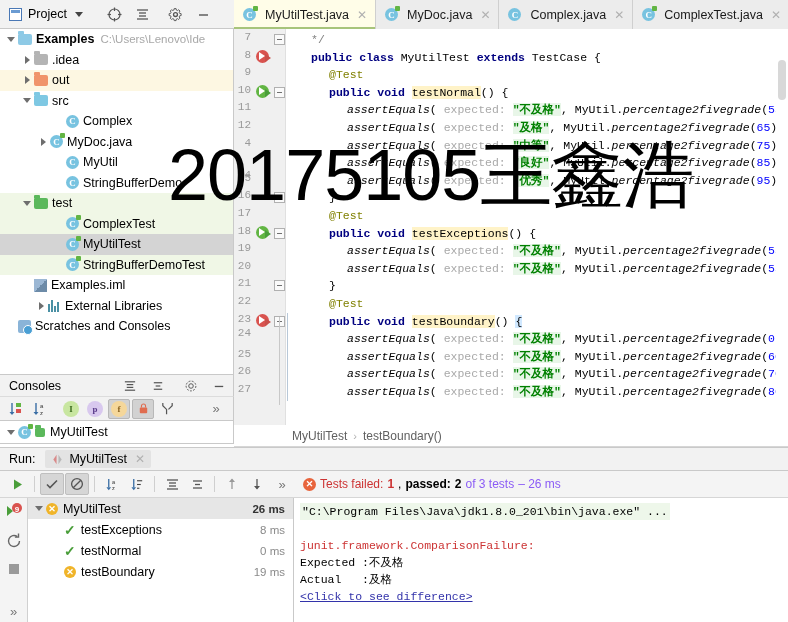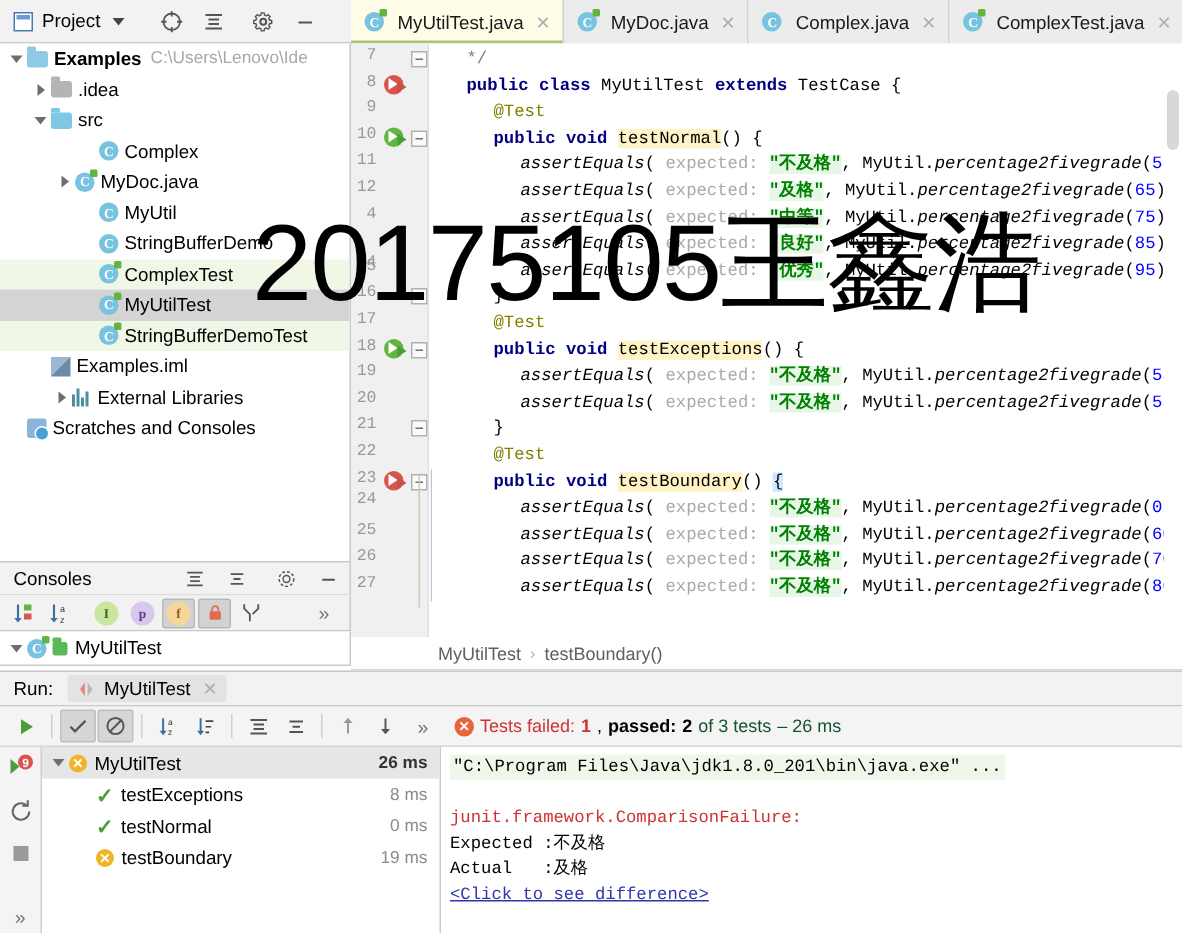--- a/index.html
+++ b/index.html
@@ -230,21 +230,21 @@
   .rt-btn { width: 24px; height: 22px; display: flex; align-items: center; justify-content: center; }
   .rt-btn.on { background: #d6d6d6; border: 1px solid #bfbfbf; border-radius: 2px; }
   .rt-sep { width: 1px; height: 16px; background: #cfcfcf; margin: 0 4px; }
   .status-line { display: flex; align-items: center; gap: 4px; margin-left: 8px; font-size: 12px; }
   .err-x {
     width: 13px; height: 13px; border-radius: 50%; background: #e8643c;
     display: flex; align-items: center; justify-content: center;
     color: #fff; font-size: 9px; font-weight: bold; line-height: 1;
   }
   .red-t { color: #cc3333; }
-  .dim-t { color: #14532d; }
+  .dim-t { color: #8b5cf6; }
   .strong { font-weight: bold; }
 
   .left-rail {
     position: absolute; left: 0; top: 498px; width: 28px; height: 124px;
     background: #f4f4f4; border-right: 1px solid #d0d0d0;
     display: flex; flex-direction: column; align-items: center; padding-top: 4px; gap: 8px;
   }
   .rail-btn { width: 22px; height: 22px; display: flex; align-items: center; justify-content: center; }
   .test-tree {
     position: absolute; left: 28px; top: 498px; width: 266px; height: 124px;
@@ -367,20 +367,27 @@
         <span class="bold">Examples</span>
         <span class="path-dim">C:\Users\Lenovo\Ide</span>
       </div>
       <div class="tree-row" style="padding-left: 20px;">
         <span class="tw">
           <span class="arrow-r"></span>
         </span>
         <span class="folder gray"></span>
         <span>.idea</span>
       </div>
+      <div class="tree-row hl-yellow" style="padding-left: 20px;">
+        <span class="tw">
+          <span class="arrow-r"></span>
+        </span>
+        <span class="folder orange"></span>
+        <span>out</span>
+      </div>
       <div class="tree-row" style="padding-left: 20px;">
         <span class="tw">
           <span class="arrow-d"></span>
         </span>
         <span class="folder "></span>
         <span>src</span>
       </div>
       <div class="tree-row" style="padding-left: 52px;">
         <span class="tw"></span>
         <span class="mini-cls">C</span>
@@ -395,20 +402,27 @@
       </div>
       <div class="tree-row" style="padding-left: 52px;">
         <span class="tw"></span>
         <span class="mini-cls">C</span>
         <span>MyUtil</span>
       </div>
       <div class="tree-row" style="padding-left: 52px;">
         <span class="tw"></span>
         <span class="mini-cls">C</span>
         <span>StringBufferDemo</span>
+      </div>
+      <div class="tree-row hl-green" style="padding-left: 20px;">
+        <span class="tw">
+          <span class="arrow-d"></span>
+        </span>
+        <span class="folder green"></span>
+        <span>test</span>
       </div>
       <div class="tree-row hl-green" style="padding-left: 52px;">
         <span class="tw"></span>
         <span class="mini-cls test">C</span>
         <span>ComplexTest</span>
       </div>
       <div class="tree-row sel-row" style="padding-left: 52px;">
         <span class="tw"></span>
         <span class="mini-cls test">C</span>
         <span>MyUtilTest</span>

